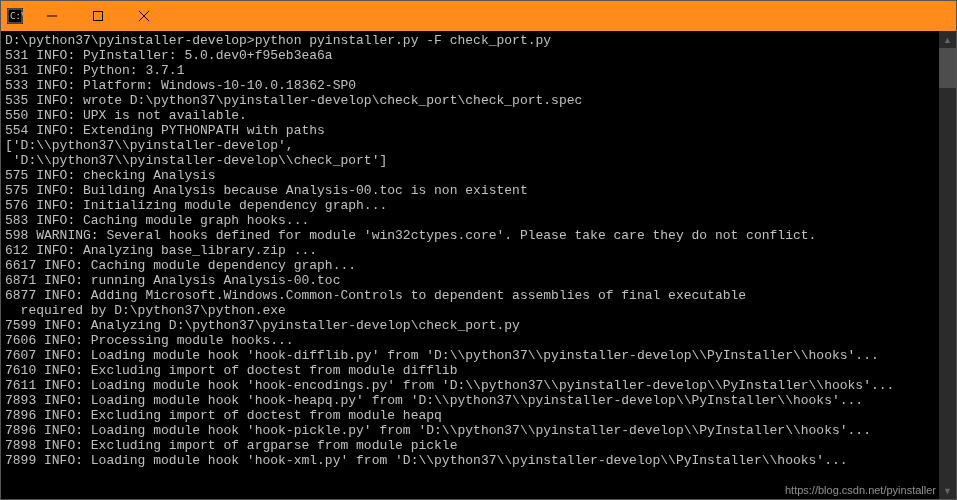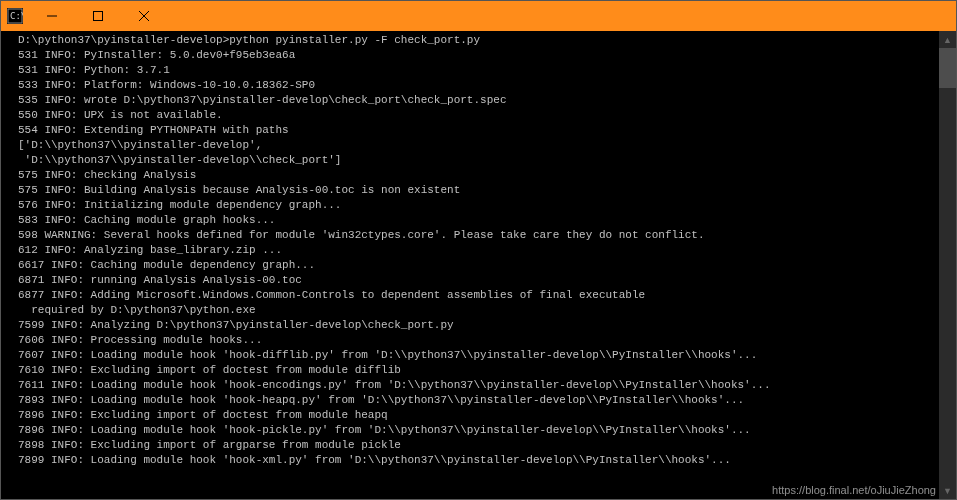--- a/index.html
+++ b/index.html
@@ -49,23 +49,23 @@
 
   .terminal-wrap {
     flex: 1;
     display: flex;
     background: #000;
     overflow: hidden;
     position: relative;
   }
   .terminal {
     flex: 1;
-    padding: 2px 17px;
+    padding: 2px 4px;
     font-family: "NSimSun","SimSun","Consolas","Courier New",monospace;
-    font-size: 11px;
+    font-size: 13px;
     line-height: 15px;
     color: #c0c0c0;
     white-space: pre;
     overflow: hidden;
     letter-spacing: 0;
   }
   .terminal .line { display: block; }
   .scrollbar {
     width: 17px;
     background: #2b2b2b;
@@ -129,15 +129,15 @@
     </div>
   </div>
 
   <div class="terminal-wrap">
     <div class="terminal" id="terminal"><span class="line"></span><span class="line">D:\python37\pyinstaller-develop&gt;python pyinstaller.py -F check_port.py</span><span class="line">531 INFO: PyInstaller: 5.0.dev0+f95eb3ea6a</span><span class="line">531 INFO: Python: 3.7.1</span><span class="line">533 INFO: Platform: Windows-10-10.0.18362-SP0</span><span class="line">535 INFO: wrote D:\python37\pyinstaller-develop\check_port\check_port.spec</span><span class="line">550 INFO: UPX is not available.</span><span class="line">554 INFO: Extending PYTHONPATH with paths</span><span class="line">['D:\\python37\\pyinstaller-develop',</span><span class="line"> 'D:\\python37\\pyinstaller-develop\\check_port']</span><span class="line">575 INFO: checking Analysis</span><span class="line">575 INFO: Building Analysis because Analysis-00.toc is non existent</span><span class="line">576 INFO: Initializing module dependency graph...</span><span class="line">583 INFO: Caching module graph hooks...</span><span class="line">598 WARNING: Several hooks defined for module 'win32ctypes.core'. Please take care they do not conflict.</span><span class="line">612 INFO: Analyzing base_library.zip ...</span><span class="line">6617 INFO: Caching module dependency graph...</span><span class="line">6871 INFO: running Analysis Analysis-00.toc</span><span class="line">6877 INFO: Adding Microsoft.Windows.Common-Controls to dependent assemblies of final executable</span><span class="line">  required by D:\python37\python.exe</span><span class="line">7599 INFO: Analyzing D:\python37\pyinstaller-develop\check_port.py</span><span class="line">7606 INFO: Processing module hooks...</span><span class="line">7607 INFO: Loading module hook 'hook-difflib.py' from 'D:\\python37\\pyinstaller-develop\\PyInstaller\\hooks'...</span><span class="line">7610 INFO: Excluding import of doctest from module difflib</span><span class="line">7611 INFO: Loading module hook 'hook-encodings.py' from 'D:\\python37\\pyinstaller-develop\\PyInstaller\\hooks'...</span><span class="line">7893 INFO: Loading module hook 'hook-heapq.py' from 'D:\\python37\\pyinstaller-develop\\PyInstaller\\hooks'...</span><span class="line">7896 INFO: Excluding import of doctest from module heapq</span><span class="line">7896 INFO: Loading module hook 'hook-pickle.py' from 'D:\\python37\\pyinstaller-develop\\PyInstaller\\hooks'...</span><span class="line">7898 INFO: Excluding import of argparse from module pickle</span><span class="line">7899 INFO: Loading module hook 'hook-xml.py' from 'D:\\python37\\pyinstaller-develop\\PyInstaller\\hooks'...</span></div>
     <div class="scrollbar">
       <div class="scroll-arrow up">▲</div>
       <div class="scroll-thumb"></div>
       <div class="scroll-arrow down">▼</div>
     </div>
-    <div class="watermark">https://blog.final.net/oJiuJieZhong</div>
+    <div class="watermark">https://blog.csdn.net/pyinstaller</div>
   </div>
 </div>
 
 </body></html>

